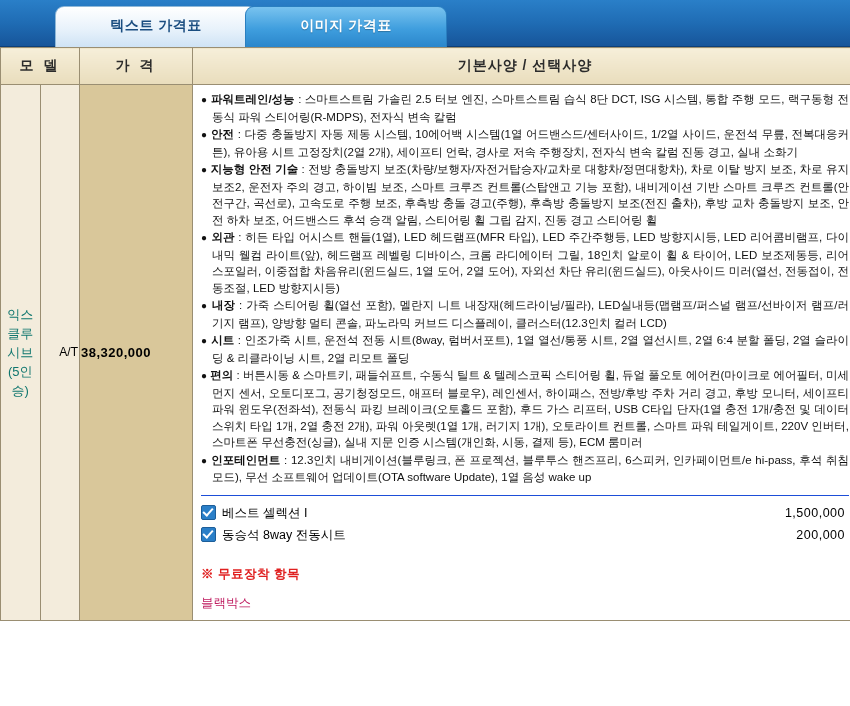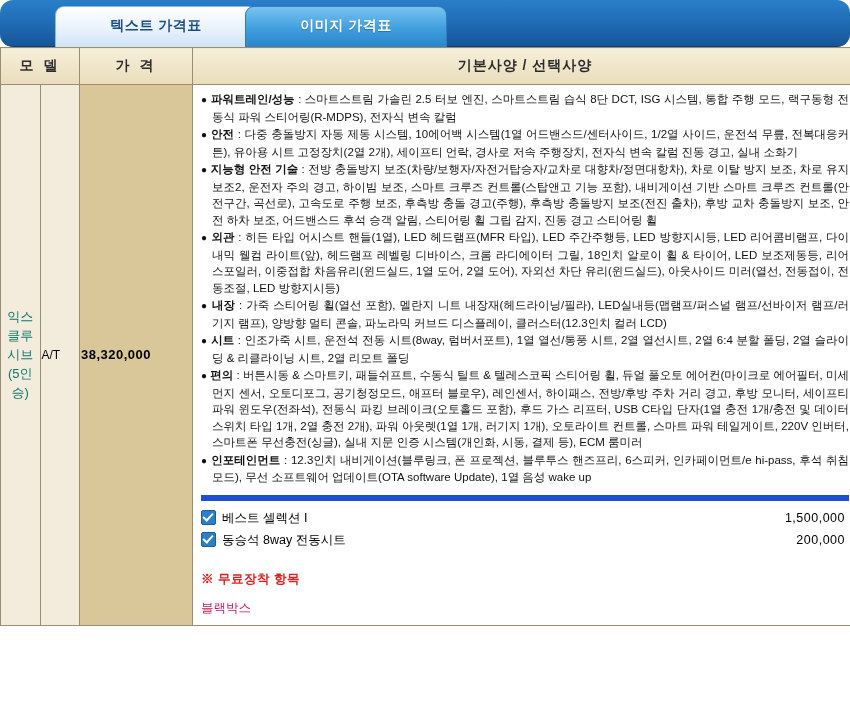--- a/index.html
+++ b/index.html
@@ -21,21 +21,20 @@
     height: 706px;
     box-sizing: border-box;
   }
 
   
   .tabbar {
     position: relative;
     height: 46px;
     background: linear-gradient(to bottom, #2a7fc8 0%, #1f6cb4 50%, #17559a 100%);
     border-bottom: 1px solid #0d3f78;
-    border-radius: 13px;
   }
   .tab {
     position: absolute;
     top: 6px;
     height: 40px;
     line-height: 37px;
     text-align: center;
     font-weight: bold;
     font-size: 14px;
     border-radius: 9px 9px 0 0;
@@ -86,21 +85,21 @@
     width: 76px;
     background: #f3ecdc;
     text-align: center;
     font-size: 13px;
     line-height: 19px;
     color: #0f766e;
   }
   td.cell-trim {
     width: 34px;
     background: #f3ecdc;
-    text-align: left;
+    text-align: right;
     font-size: 12px;
   }
   td.cell-price {
     width: 76px;
     background: #d9c79a;
     text-align: left;
     font-weight: bold;
     font-size: 13px;
     letter-spacing: 0.5px;
   }
@@ -120,21 +119,21 @@
     margin: 0 0 1px 0;
     padding-left: 11px;
     text-indent: -11px;
   }
   .bullet .dot { font-size: 10px; }
   .bullet .cat { font-weight: bold; }
 
   
   .options {
     margin-top: 9px;
-    border-top: 6px solid #1d4ed8;
+    border-top: 1px solid #1d4ed8;
     padding-top: 6px;
   }
   .opt-row {
     display: flex;
     align-items: center;
     font-size: 12.5px;
     line-height: 20px;
     padding: 1px 0;
   }
   .chk {

